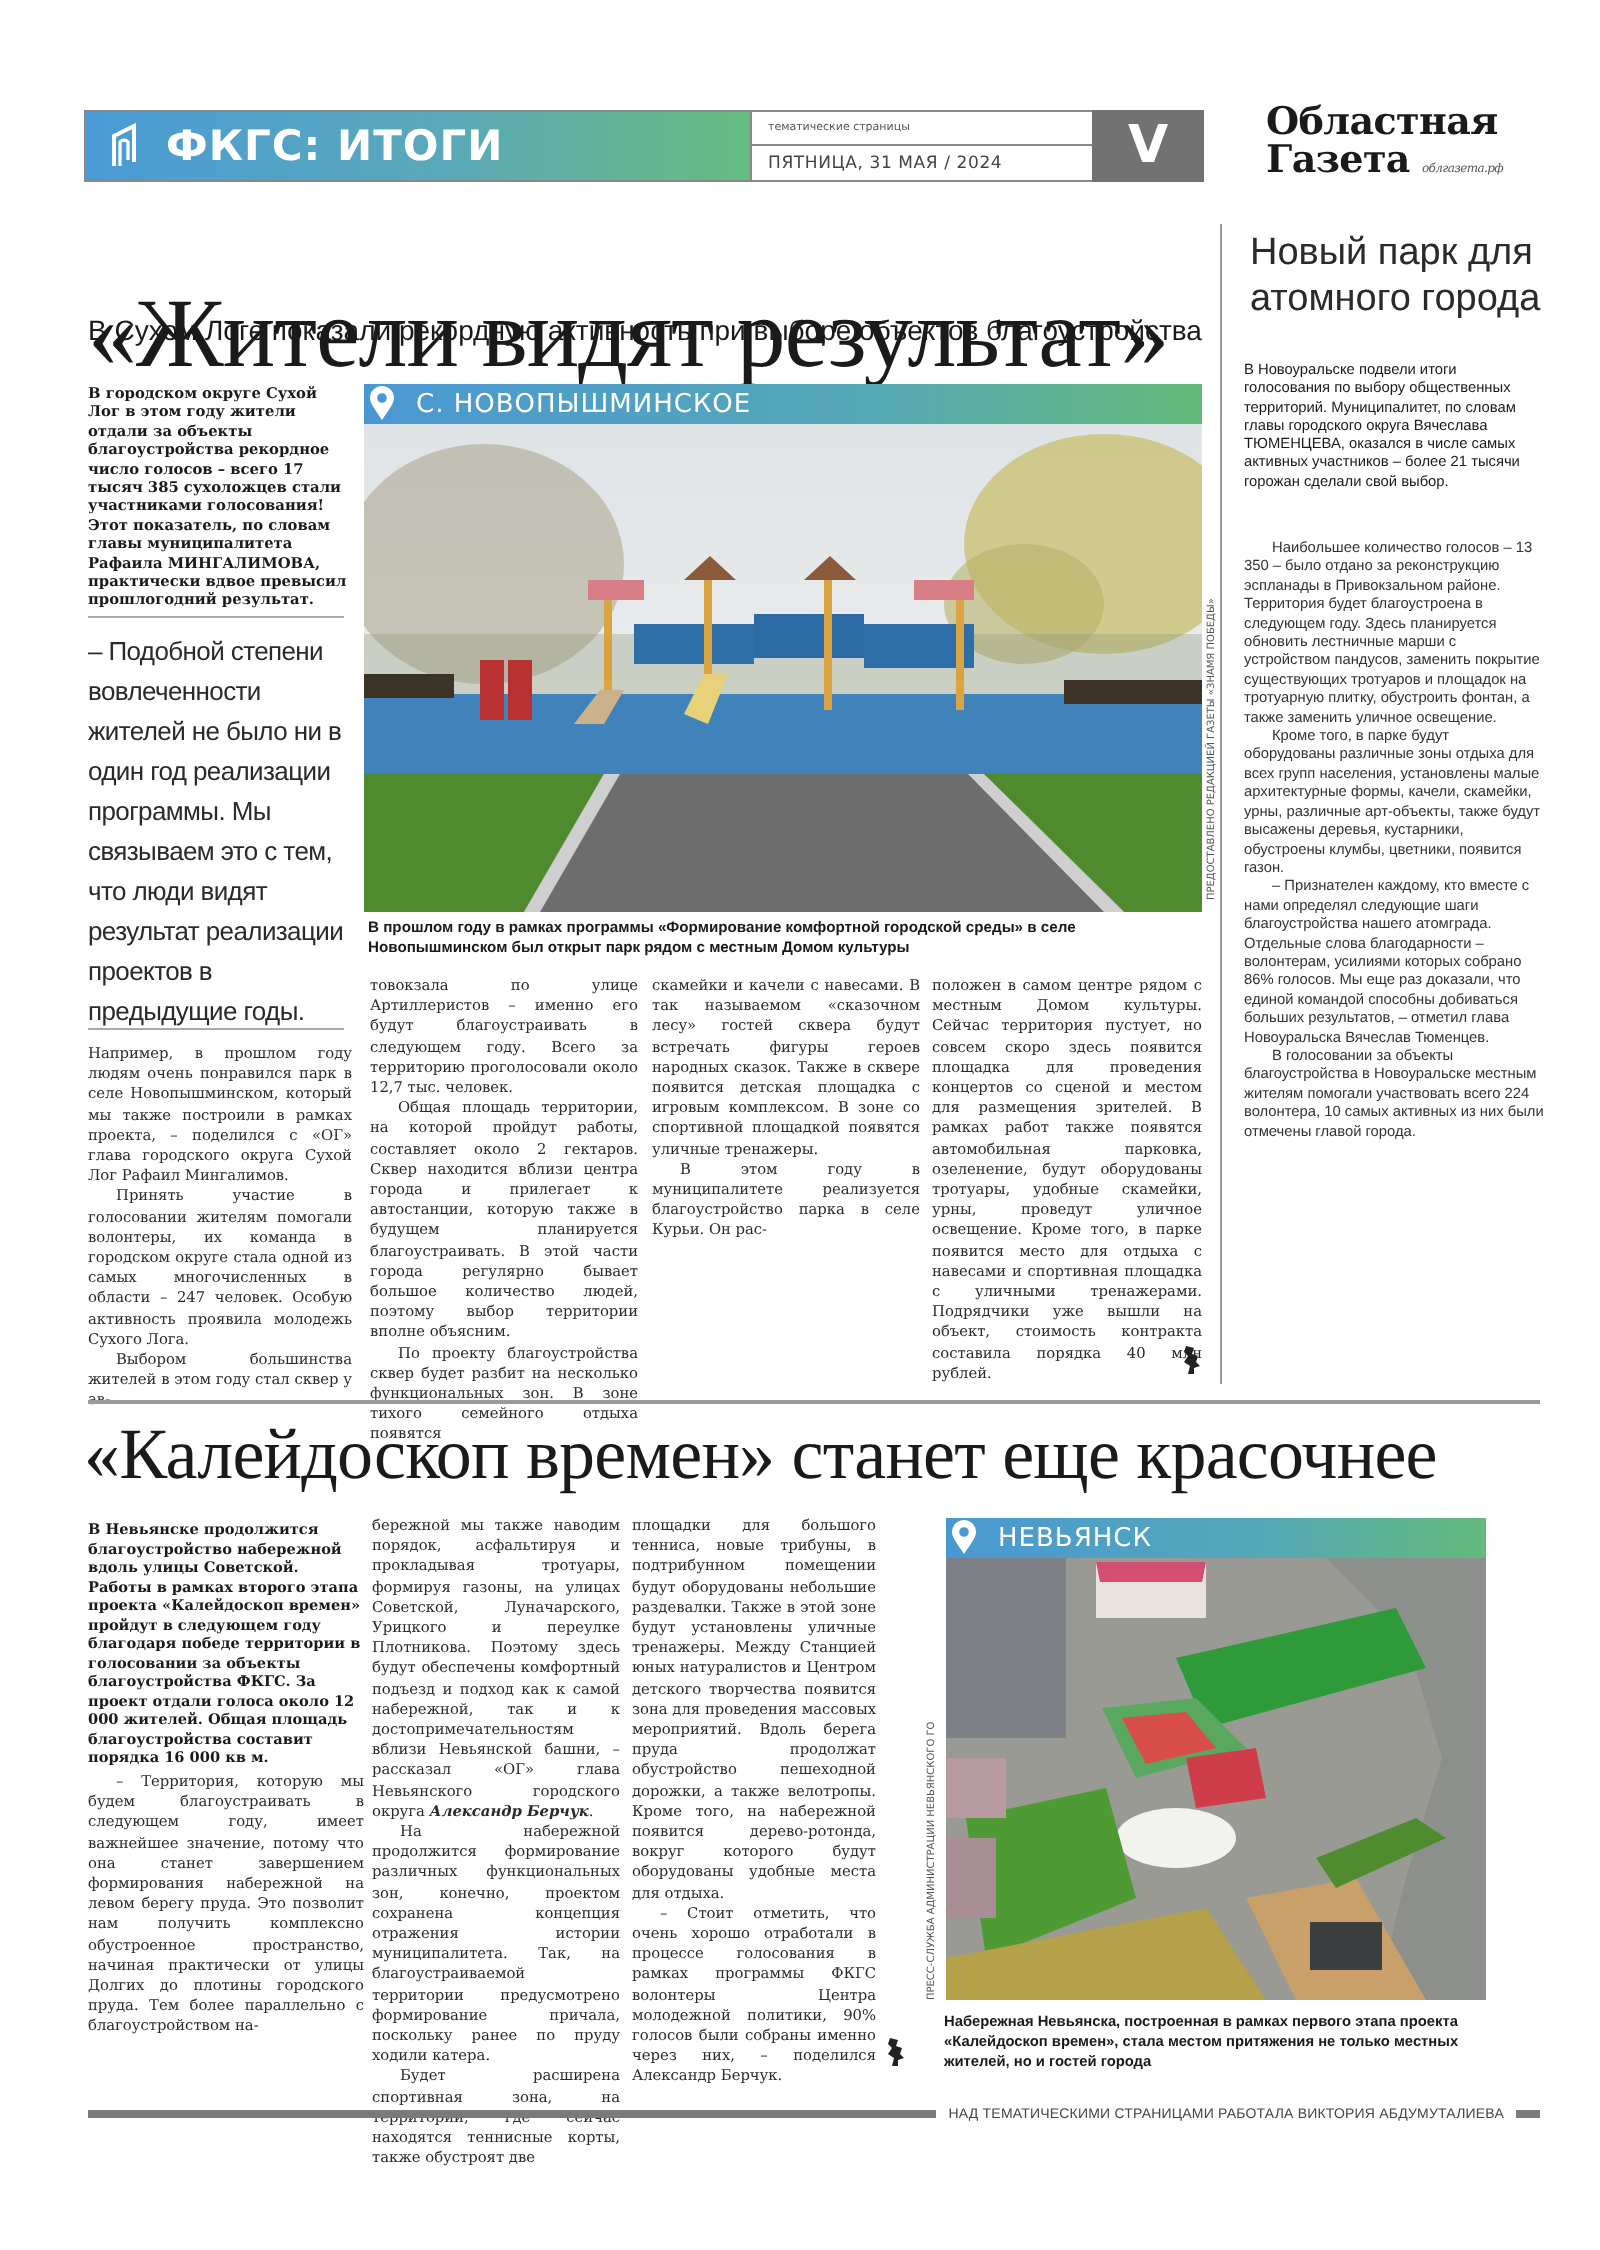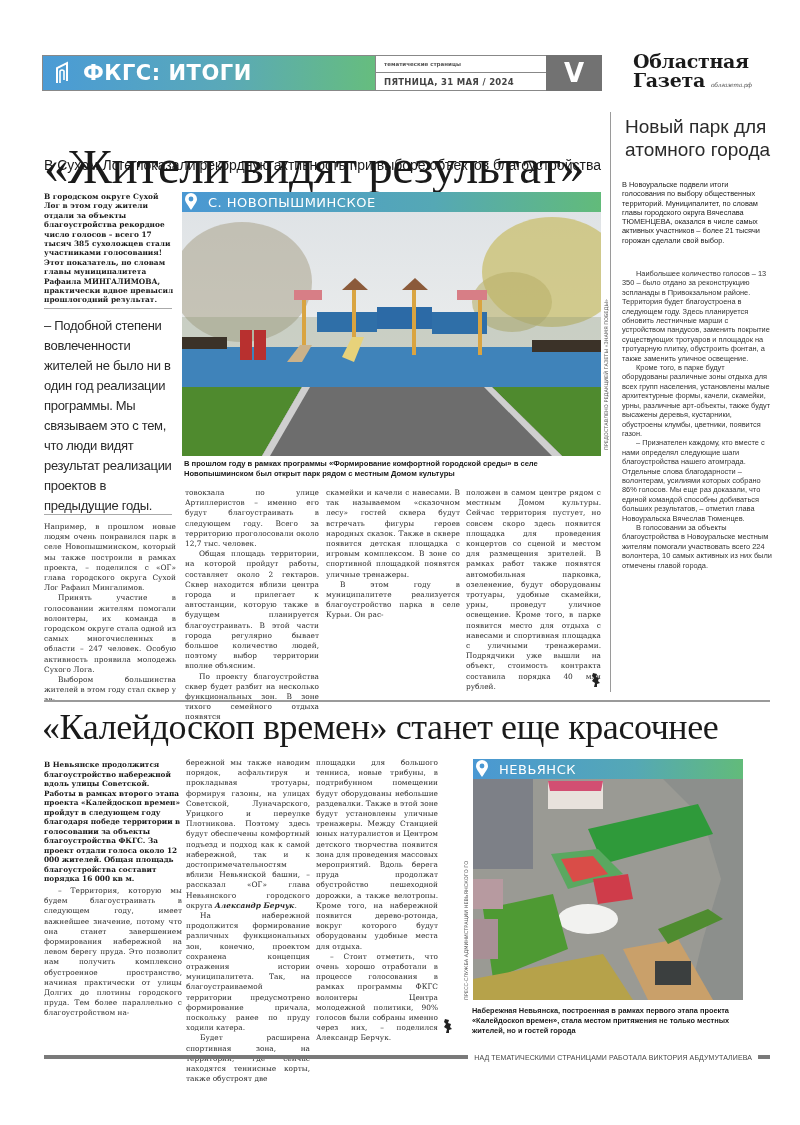--- a/index.html
+++ b/index.html
@@ -6,21 +6,21 @@
   html, body { width: 800px; height: 1125px; background: #fff; overflow: hidden; }
   body { position: relative; font-family: "DejaVu Serif", serif; color: #222; }
 
   
   .hdr-band { position: absolute; left: 42px; top: 55px; width: 334px; height: 36px;
     background: linear-gradient(90deg, #4a9bd6 0%, #5aa9b8 55%, #66bd7e 100%);
     border: 1px solid #888; display: flex; align-items: center; }
   .hdr-logo { width: 20px; height: 24px; margin-left: 10px; margin-right: 10px; position: relative; }
   .hdr-logo svg { width: 20px; height: 24px; display: block; }
   .hdr-title { font-family: "DejaVu Sans", sans-serif; font-weight: bold; font-size: 21px; color: #fff; letter-spacing: 0.5px; }
-  .hdr-meta { position: absolute; left: 376px; top: 55px; width: 196px; height: 36px; border: 1px solid #888; border-left: none; font-weight: bold; }
+  .hdr-meta { position: absolute; left: 376px; top: 55px; width: 196px; height: 36px; border: 1px solid #888; border-left: none; }
   .hdr-meta .row1 { height: 17px; border-bottom: 1px solid #888; font-family: "DejaVu Sans", sans-serif; font-size: 5.5px; color: #555; padding: 5px 0 0 8px; }
   .hdr-meta .row2 { font-family: "DejaVu Sans", sans-serif; font-size: 8.5px; color: #444; padding: 4px 0 0 8px; letter-spacing: 0.3px; }
   .hdr-section { position: absolute; left: 546px; top: 55px; width: 56px; height: 36px; background: #727272; color: #fff;
     font-family: "DejaVu Sans", sans-serif; font-weight: bold; font-size: 26px; text-align: center; line-height: 36px; }
   .brand { position: absolute; left: 633px; top: 52px; width: 140px; }
   .brand .l1, .brand .l2 { font-family: "DejaVu Serif", serif; font-weight: bold; font-size: 19px; line-height: 19px; color: #1a1a1a; letter-spacing: -0.3px; }
   .brand .l2 { display: flex; align-items: baseline; gap: 6px; }
   .brand .site { font-style: italic; font-weight: normal; font-size: 6px; color: #555; }
 
   
@@ -163,21 +163,21 @@
     <polygon points="120,175 128,175 88,244 80,244" fill="#cfcfcf"></polygon>
     <polygon points="302,175 310,175 380,244 370,244" fill="#cfcfcf"></polygon>
   </svg>
 </div>
 <div class="photo-credit-1">
   <span class="credit-text" style="left:1px; top:160px;">ПРЕДОСТАВЛЕНО РЕДАКЦИЕЙ ГАЗЕТЫ «ЗНАМЯ ПОБЕДЫ»</span>
 </div>
 <div class="cap1">В прошлом году в рамках программы «Формирование комфортной городской среды» в селе Новопышминском был открыт парк рядом с местным Домом культуры</div>
 
 <div class="body col1">
-  <p class="noind">Например, в прошлом новые людям очень понравился парк в селе Новопышминском, который мы также построили в рамках проекта, – поделился с «ОГ» глава городского округа Сухой Лог Рафаил Мингалимов.</p>
+  <p class="noind">Например, в прошлом году людям очень понравился парк в селе Новопышминском, который мы также построили в рамках проекта, – поделился с «ОГ» глава городского округа Сухой Лог Рафаил Мингалимов.</p>
   <p>Принять участие в голосовании жителям помогали волонтеры, их команда в городском округе стала одной из самых многочисленных в области – 247 человек. Особую активность проявила молодежь Сухого Лога.</p>
   <p>Выбором большинства жителей в этом году стал сквер у ав-</p>
 </div>
 <div class="body col2">
   <p class="noind">товокзала по улице Артиллеристов – именно его будут благоустраивать в следующем году. Всего за территорию проголосовали около 12,7 тыс. человек.</p>
   <p>Общая площадь территории, на которой пройдут работы, составляет около 2 гектаров. Сквер находится вблизи центра города и прилегает к автостанции, которую также в будущем планируется благоустраивать. В этой части города регулярно бывает большое количество людей, поэтому выбор территории вполне объясним.</p>
   <p>По проекту благоустройства сквер будет разбит на несколько функциональных зон. В зоне тихого семейного отдыха появятся</p>
 </div>
 <div class="body col3">
   <p class="noind">скамейки и качели с навесами. В так называемом «сказочном лесу» гостей сквера будут встречать фигуры героев народных сказок. Также в сквере появится детская площадка с игровым комплексом. В зоне со спортивной площадкой появятся уличные тренажеры.</p>

